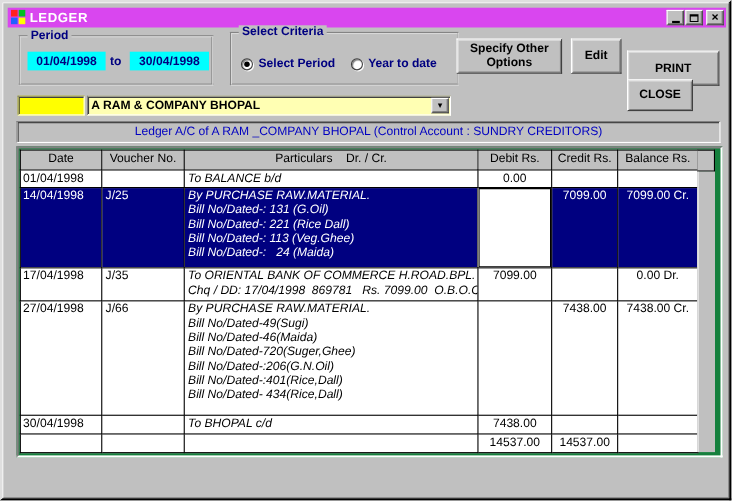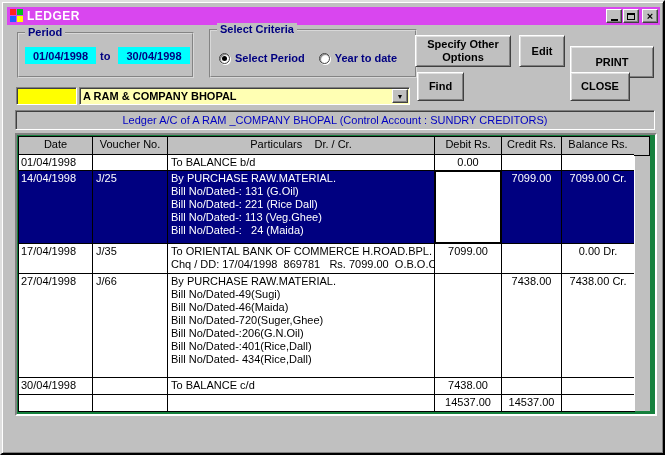--- a/index.html
+++ b/index.html
@@ -74,21 +74,21 @@
   
   .grid-frame{position:absolute;left:13px;top:131px;width:642px;height:283px;background:#15803d;
          border:2px solid;border-color:#808080 #fff #fff #808080;}
   table.grid{border-collapse:collapse;table-layout:fixed;width:616px;background:#fff;
          position:absolute;left:1px;top:1px;font-size:11px;color:#000;}
   table.grid th, table.grid td{border:1px solid #000;vertical-align:top;overflow:hidden;}
   table.grid th{background:#c0c0c0;font-weight:normal;text-align:center;white-space:pre;
          height:18px;padding:1px 2px;}
   td.c-date{padding:1px 2px;white-space:nowrap;}
   td.c-voucher{padding:1px 3px;white-space:nowrap;}
-  td.c-part{padding:1px 3px;white-space:pre;line-height:13px;}
+  td.c-part{padding:1px 3px;white-space:pre;line-height:13px;font-style:italic;}
   td.c-num{padding:1px 3px;text-align:center;white-space:nowrap;}
   tr.h15{height:15px;} tr.h73{height:73px;} tr.h30{height:30px;} tr.h104{height:104px;} tr.h17{height:17px;}
   tr.selected td{background:#000080;color:#fff;}
   tr.selected td.debit-edit{background:#fff;box-shadow:inset 0 0 0 1px #000;}
   .grid-filler-head{position:absolute;left:617px;top:1px;width:16px;height:20px;background:#c0c0c0;
          border:1px solid #000;border-left:none;}
   .grid-filler{position:absolute;left:617px;top:21px;width:16px;height:255px;background:#c0c0c0;
          border-left:1px solid #fff;}
 </style>
 </head>
@@ -130,21 +130,20 @@
       <span class="radio checked"></span>
       <span class="radio-label">Select Period</span>
       <span class="radio second"></span>
       <span class="radio-label">Year to date</span>
     </span>
   </div>
 
   <button class="btn b-specify">Specify Other Options</button>
   <button class="btn b-edit">Edit</button>
   <button class="btn b-print">PRINT</button>
-  <button class="btn b-find">Find</button>
   <button class="btn b-close">CLOSE</button>
 
   <div class="search-box sunken"></div>
   <div class="combo sunken">
     <span class="combo-text">A RAM &amp; COMPANY BHOPAL</span>
     <button class="combo-btn">
         <span>▼</span>
       </button>
   </div>
 
@@ -208,21 +207,21 @@
 Bill No/Dated-:206(G.N.Oil)
 Bill No/Dated-:401(Rice,Dall)
 Bill No/Dated- 434(Rice,Dall)</td>
         <td class="c-num"></td>
         <td class="c-num">7438.00</td>
         <td class="c-num">7438.00 Cr.</td>
       </tr>
       <tr class="h17">
         <td class="c-date">30/04/1998</td>
         <td class="c-voucher"></td>
-        <td class="c-part">To BALANCE c/d</td>
+        <td class="c-part">To BHOPAL c/d</td>
         <td class="c-num">7438.00</td>
         <td class="c-num"></td>
         <td class="c-num"></td>
       </tr>
       <tr class="h17">
         <td class="c-date"></td>
         <td class="c-voucher"></td>
         <td class="c-part"></td>
         <td class="c-num">14537.00</td>
         <td class="c-num">14537.00</td>

